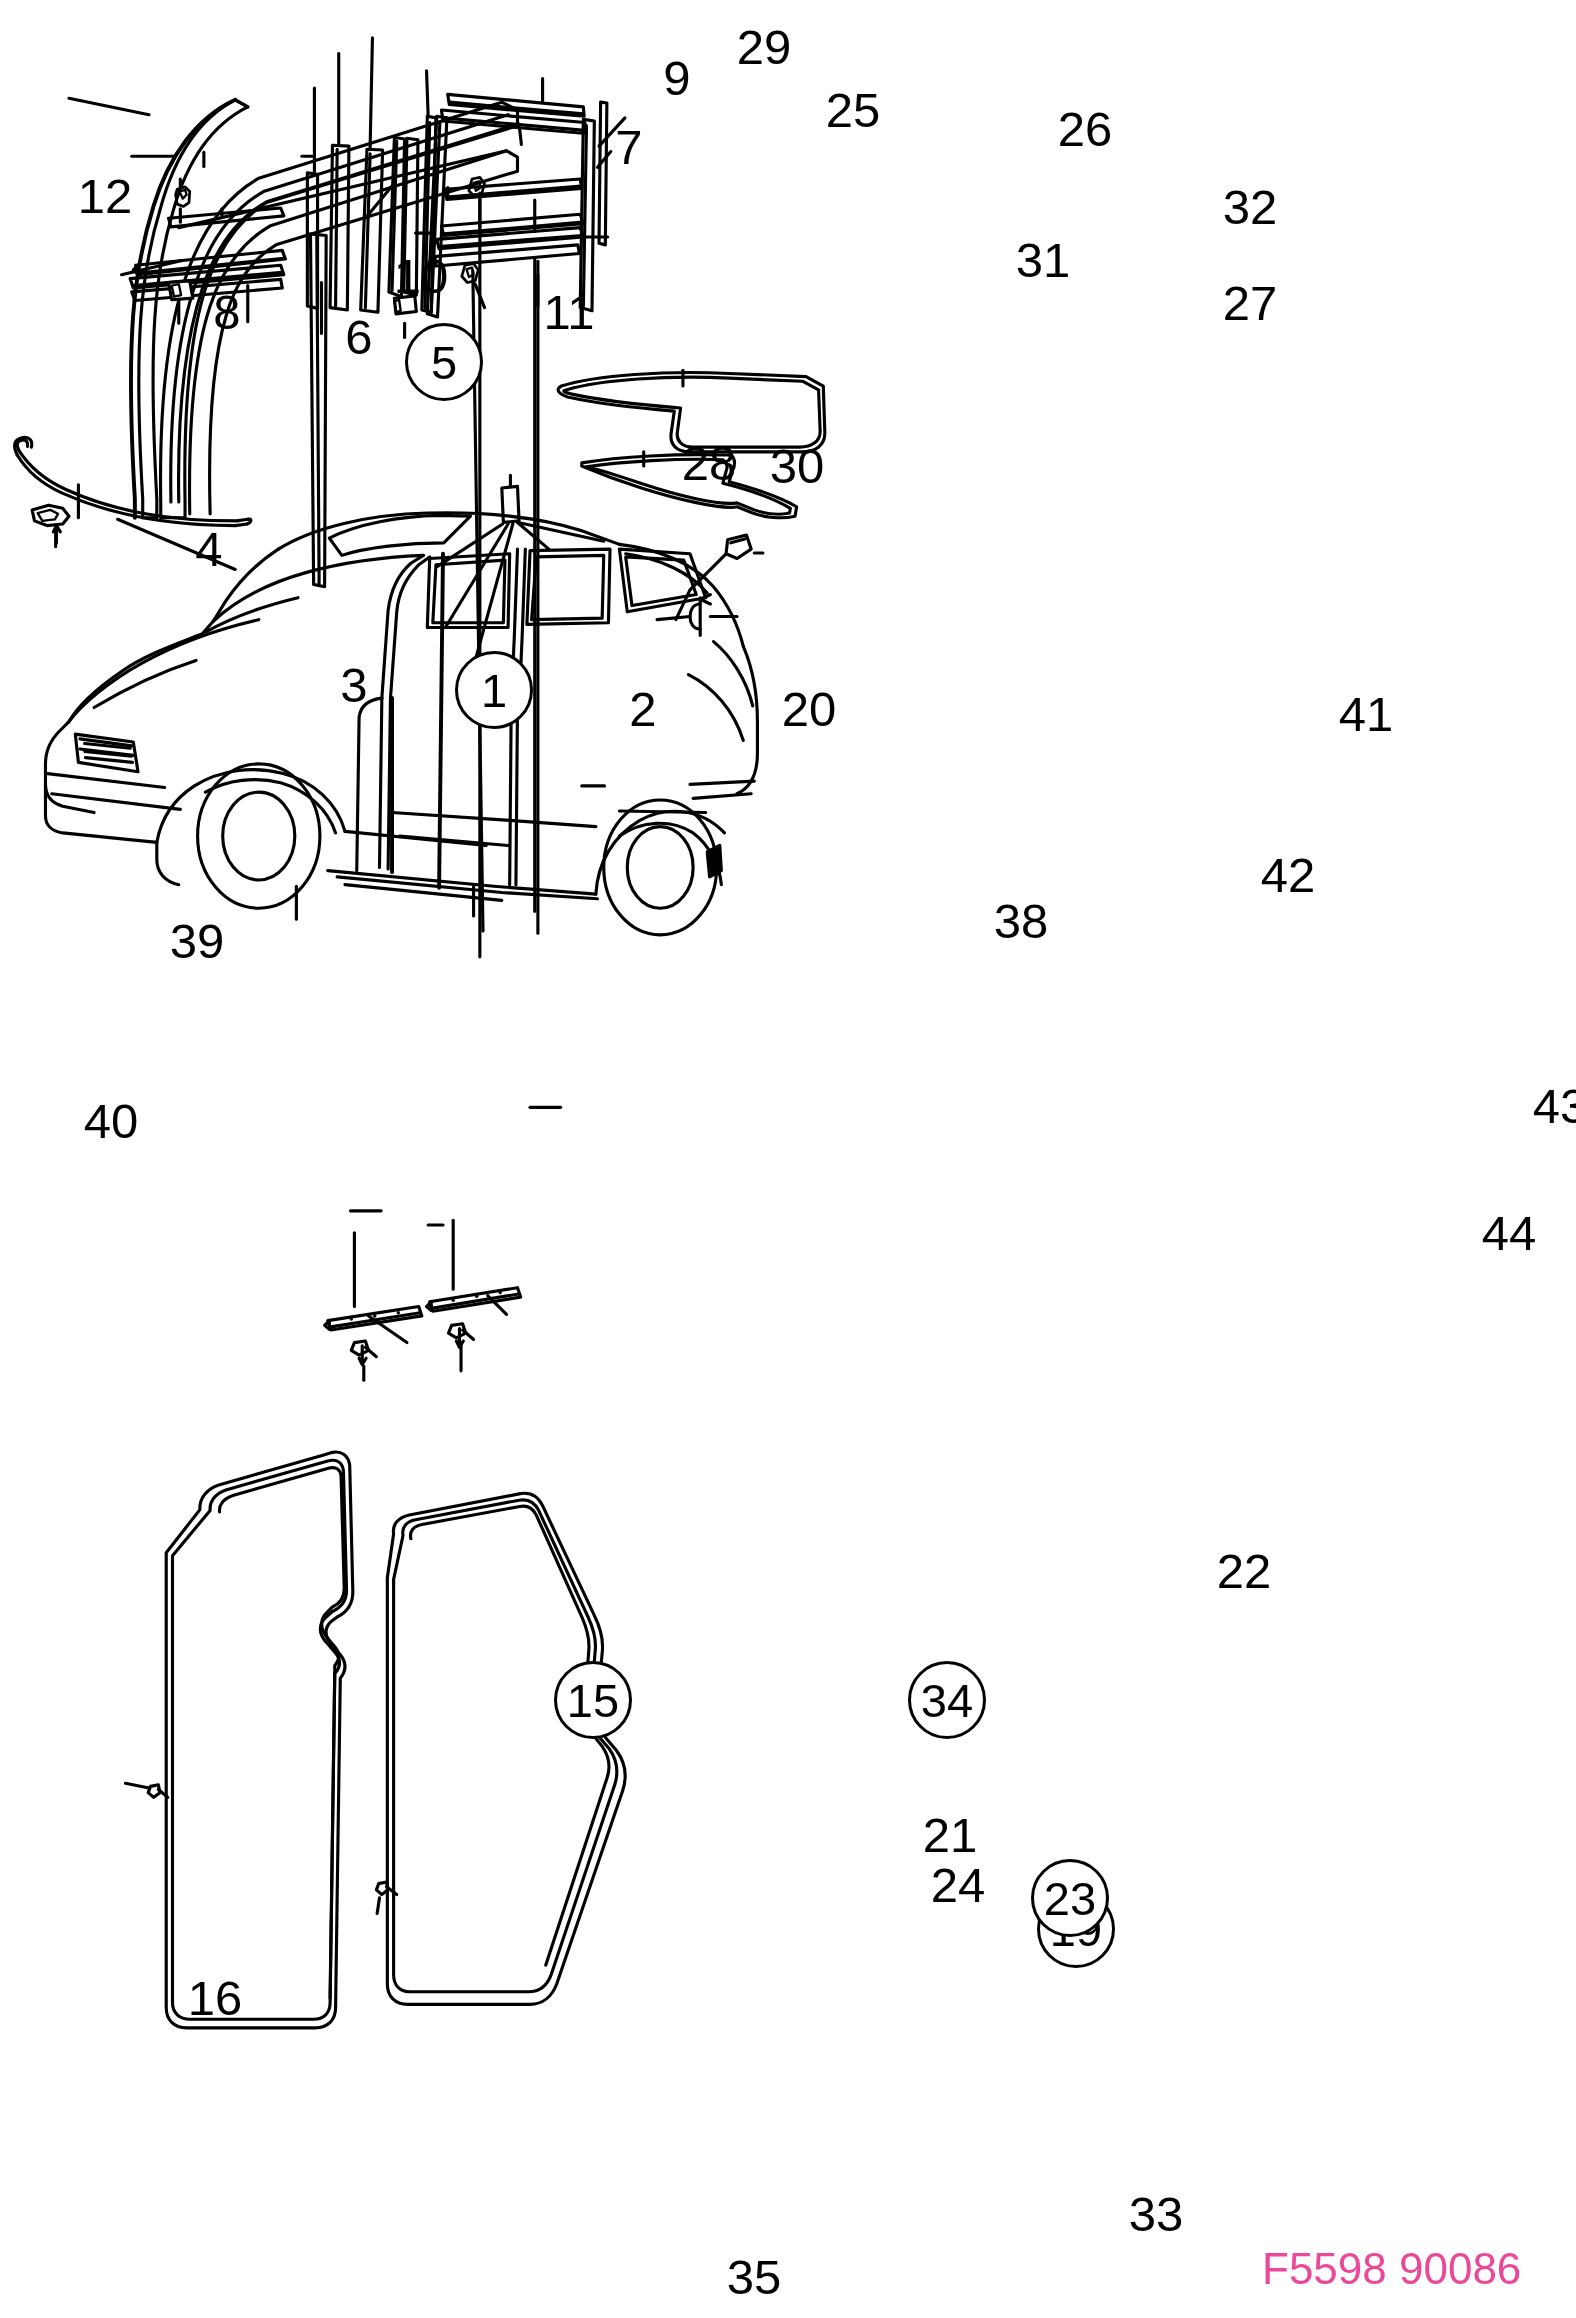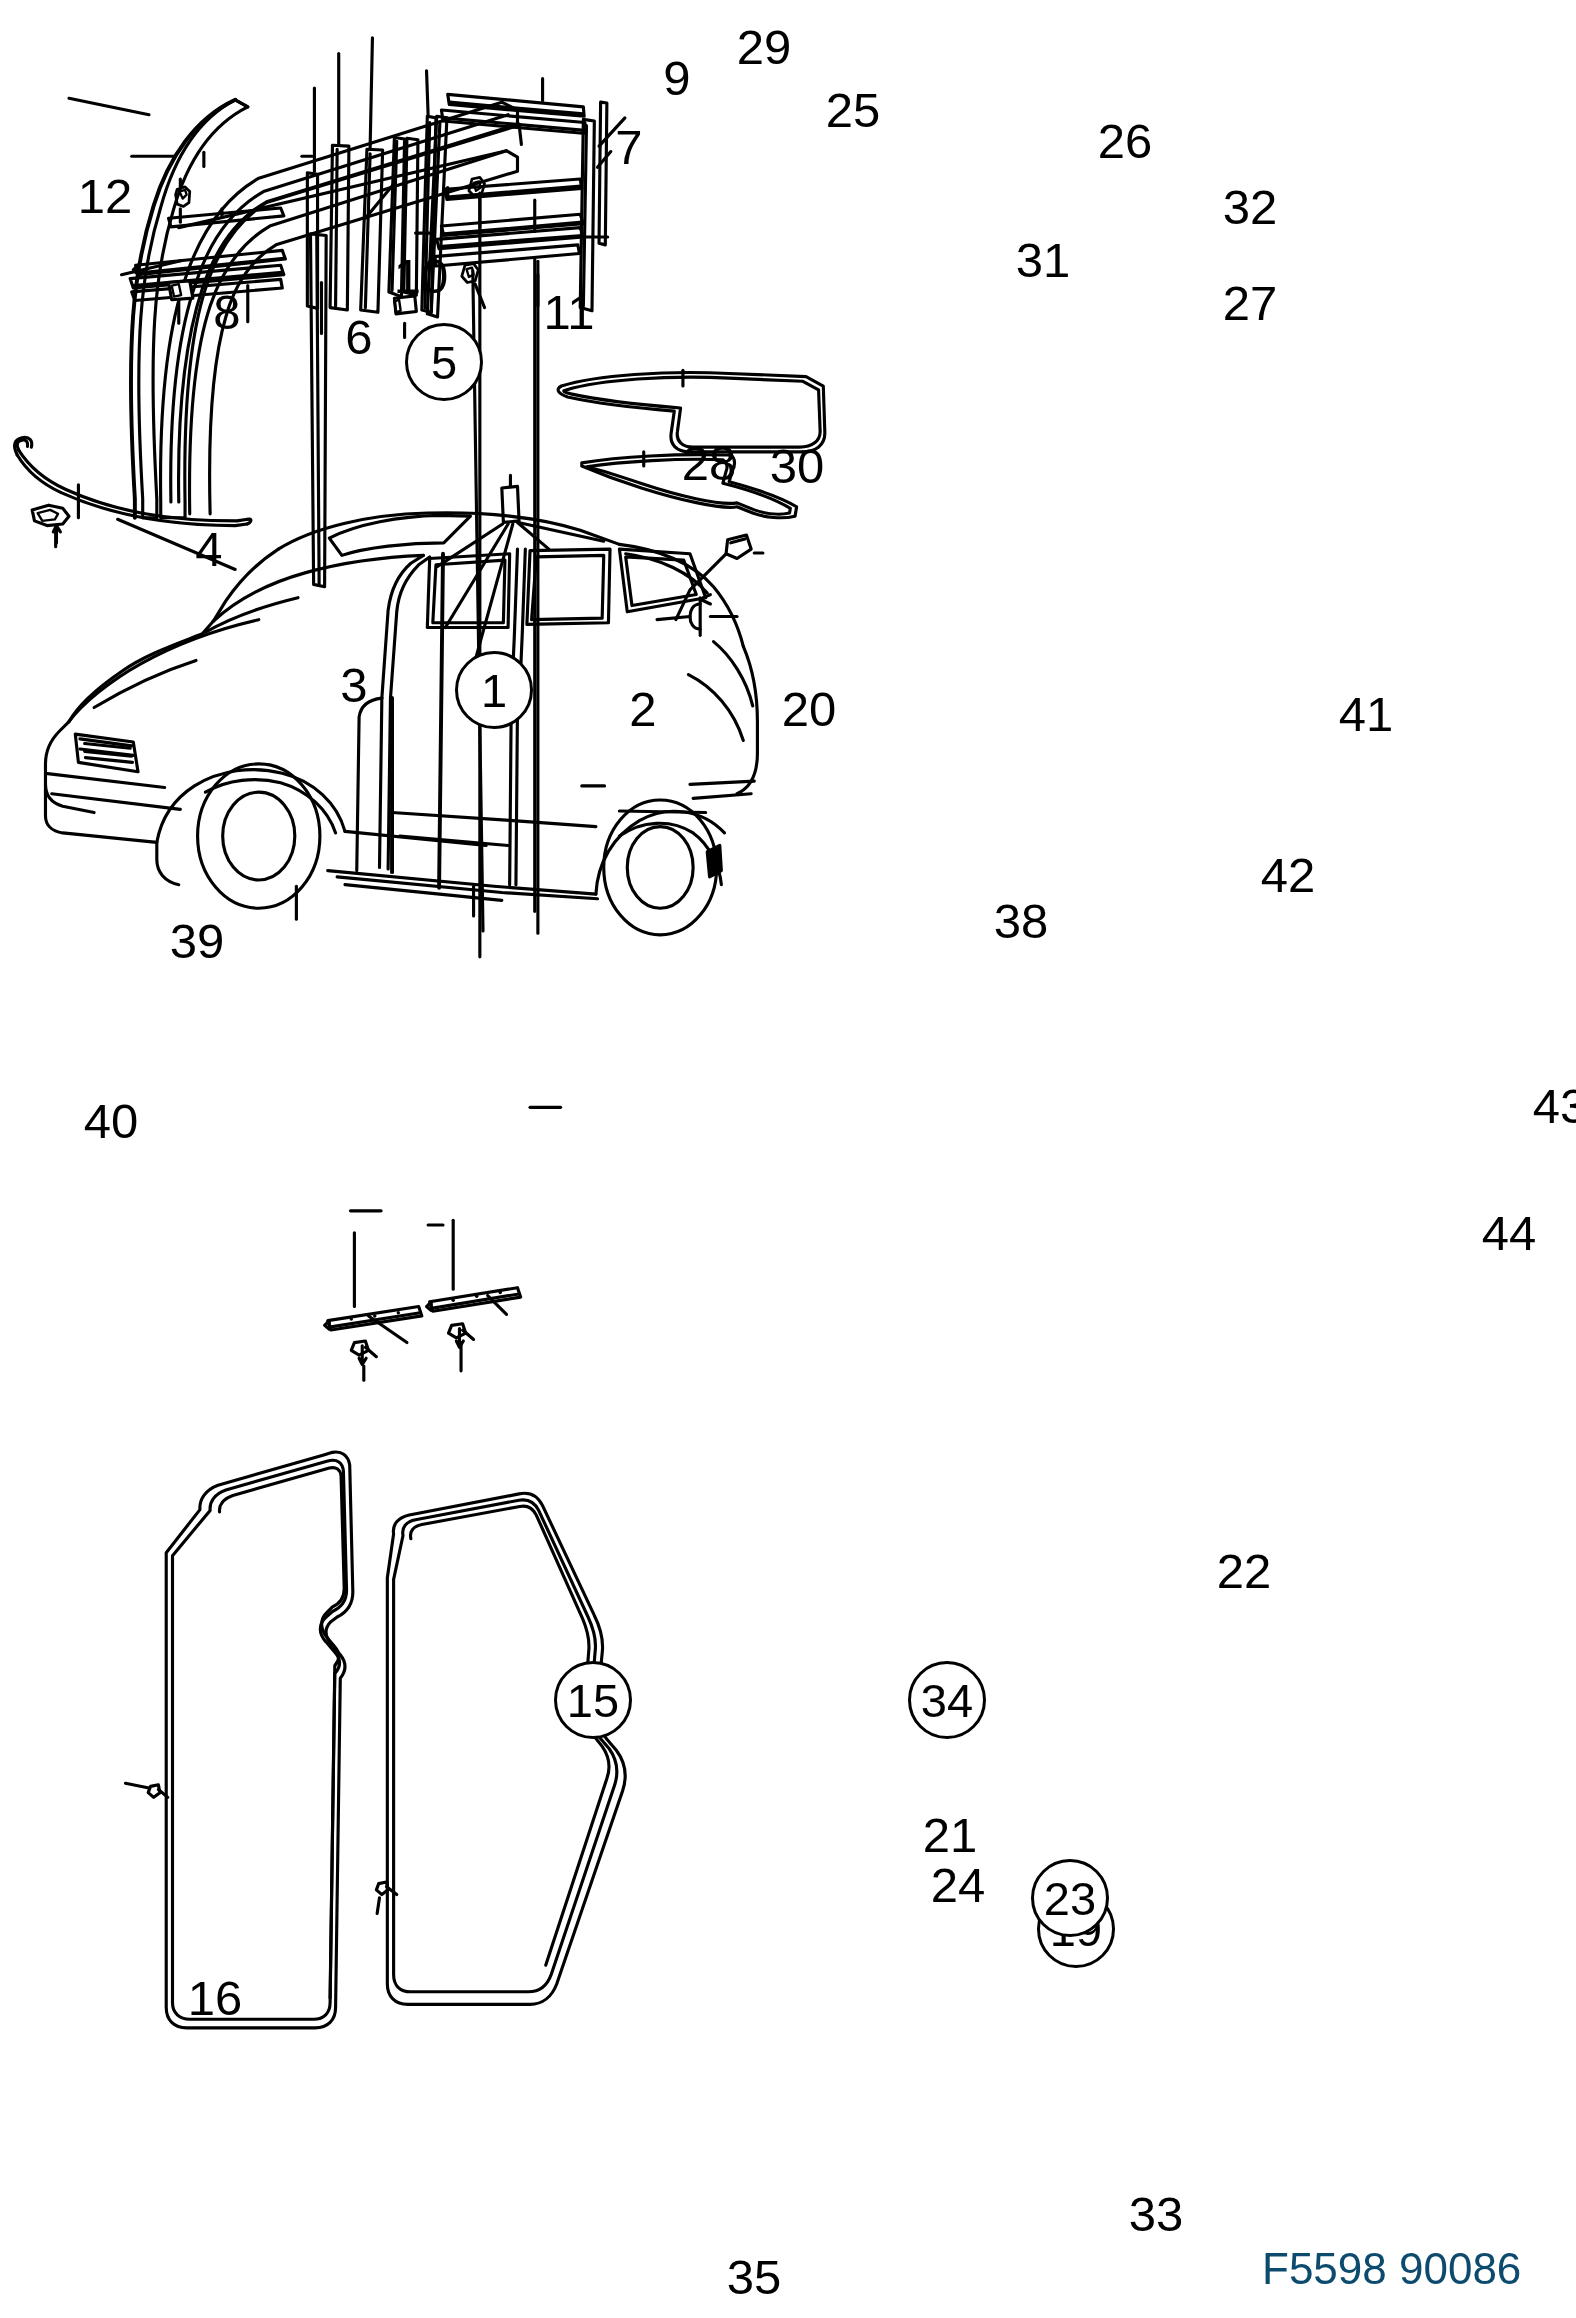--- a/index.html
+++ b/index.html
@@ -44,21 +44,21 @@
     display: flex;
     align-items: center;
     justify-content: center;
     background: #fff;
     font-size: 47px;
   }
   .footer {
     position: absolute;
     font-family: "Liberation Sans", sans-serif;
     font-size: 44px;
-    color: #0c4a6e;
+    color: #ec4899;
     white-space: nowrap;
   }
 </style>
 </head>
 <body>
 
 <div id="sheet">
 
   <svg id="art" viewBox="0 0 2010 2957" xmlns="http://www.w3.org/2000/svg">
     <g fill="none" stroke="#000" stroke-width="4" stroke-linejoin="round" stroke-linecap="round">
@@ -473,21 +473,21 @@
       <div class="lbl" style="left: 105px; top: 196px;">12</div>
       <div class="lbl circled" style="left: 593px; top: 1700px;">15</div>
       <div class="lbl" style="left: 215px; top: 1998px;">16</div>
       <div class="lbl circled" style="left: 1076px; top: 1929px;">19</div>
       <div class="lbl" style="left: 809px; top: 709px;">20</div>
       <div class="lbl" style="left: 950px; top: 1835px;">21</div>
       <div class="lbl" style="left: 1244px; top: 1571px;">22</div>
       <div class="lbl circled" style="left: 1070px; top: 1898px;">23</div>
       <div class="lbl" style="left: 958px; top: 1885px;">24</div>
       <div class="lbl" style="left: 853px; top: 110px;">25</div>
-      <div class="lbl" style="left: 1125px; top: 129px; margin-top: 12px;">26</div>
+      <div class="lbl" style="left: 1085px; top: 129px;">26</div>
       <div class="lbl" style="left: 1250px; top: 303px;">27</div>
       <div class="lbl" style="left: 709px; top: 463px;">28</div>
       <div class="lbl" style="left: 764px; top: 47px;">29</div>
       <div class="lbl" style="left: 797px; top: 466px;">30</div>
       <div class="lbl" style="left: 1043px; top: 260px;">31</div>
       <div class="lbl" style="left: 1250px; top: 207px;">32</div>
       <div class="lbl" style="left: 1156px; top: 2214px;">33</div>
       <div class="lbl circled" style="left: 947px; top: 1700px;">34</div>
       <div class="lbl" style="left: 754px; top: 2277px;">35</div>
       <div class="lbl" style="left: 1021px; top: 921px; text-align: right;">38</div>

